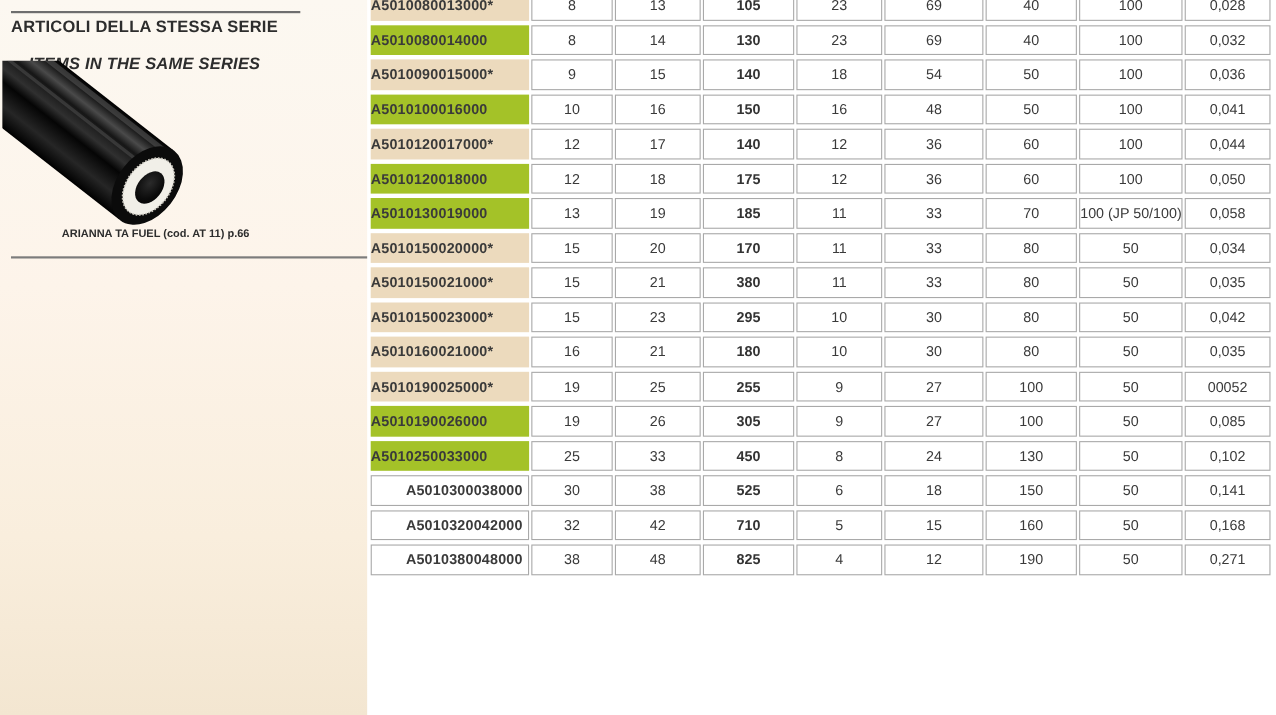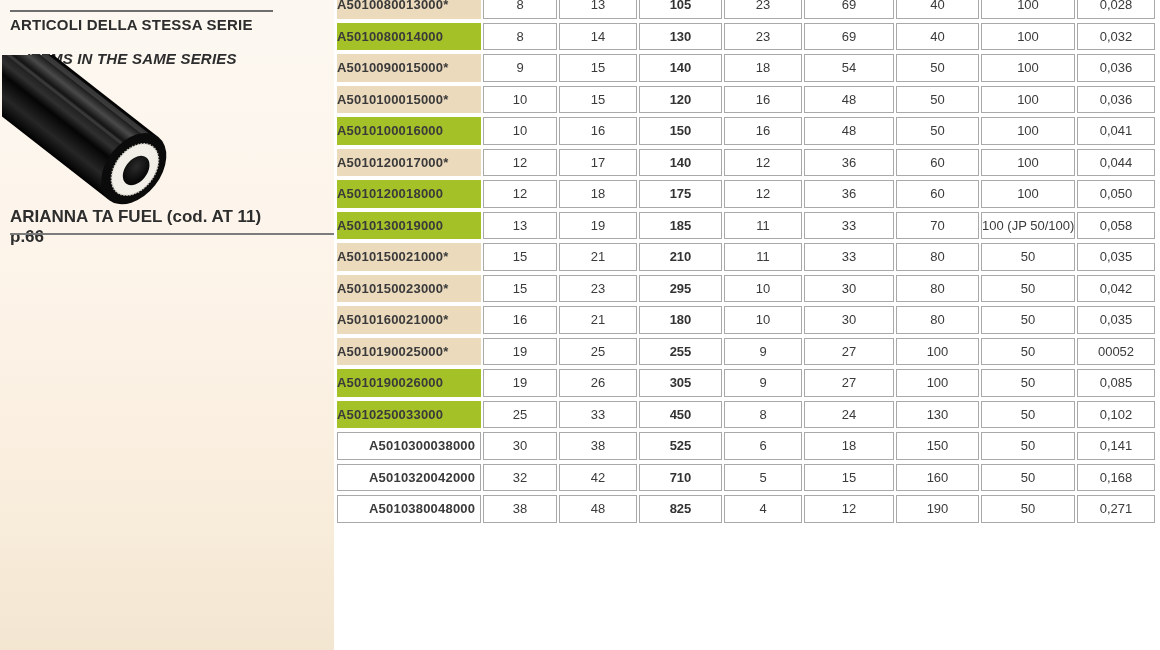--- a/index.html
+++ b/index.html
@@ -23,21 +23,21 @@
     position:absolute;left:10px;top:16px;margin:0;
     font-size:15px;font-weight:700;letter-spacing:.2px;color:#2d2d2d;
   }
   .h-en{
     position:absolute;left:10px;top:34px;margin:16px;
     font-size:15px;font-weight:700;font-style:italic;letter-spacing:.2px;color:#2d2d2d;
   }
   .hose-figure{position:absolute;left:2px;top:55px;width:300px;height:170px;overflow:hidden;}
   .caption{
     position:absolute;left:10px;top:207px;width:263px;
-    text-align:left;font-size:17px;font-weight:700;color:#2d2d2d;
+    text-align:center;font-size:10px;font-weight:700;color:#2d2d2d;
   }
 
   
   .content{position:absolute;left:334px;top:0;width:890px;height:650px;background:#ffffff;}
   table.spec{
     position:absolute;left:1px;top:-13px;
     border-collapse:separate;border-spacing:2px 4px;
     table-layout:fixed;width:822px;
   }
   table.spec td{
@@ -144,31 +144,20 @@
             <td class="num">9</td>
             <td class="num">15</td>
             <td class="num bold">140</td>
             <td class="num">18</td>
             <td class="num">54</td>
             <td class="num">50</td>
             <td class="num">100</td>
             <td class="num">0,036</td>
           </tr>
           <tr>
-            <td class="code tan">A5010100015000*</td>
-            <td class="num">10</td>
-            <td class="num">15</td>
-            <td class="num bold">120</td>
-            <td class="num">16</td>
-            <td class="num">48</td>
-            <td class="num">50</td>
-            <td class="num">100</td>
-            <td class="num">0,036</td>
-          </tr>
-          <tr>
             <td class="code green">A5010100016000</td>
             <td class="num">10</td>
             <td class="num">16</td>
             <td class="num bold">150</td>
             <td class="num">16</td>
             <td class="num">48</td>
             <td class="num">50</td>
             <td class="num">100</td>
             <td class="num">0,041</td>
           </tr>
@@ -199,24 +188,35 @@
             <td class="num">13</td>
             <td class="num">19</td>
             <td class="num bold">185</td>
             <td class="num">11</td>
             <td class="num">33</td>
             <td class="num">70</td>
             <td class="num">100 (JP 50/100)</td>
             <td class="num">0,058</td>
           </tr>
           <tr>
+            <td class="code tan">A5010150020000*</td>
+            <td class="num">15</td>
+            <td class="num">20</td>
+            <td class="num bold">170</td>
+            <td class="num">11</td>
+            <td class="num">33</td>
+            <td class="num">80</td>
+            <td class="num">50</td>
+            <td class="num">0,034</td>
+          </tr>
+          <tr>
             <td class="code tan">A5010150021000*</td>
             <td class="num">15</td>
             <td class="num">21</td>
-            <td class="num bold">210</td>
+            <td class="num bold">380</td>
             <td class="num">11</td>
             <td class="num">33</td>
             <td class="num">80</td>
             <td class="num">50</td>
             <td class="num">0,035</td>
           </tr>
           <tr>
             <td class="code tan">A5010150023000*</td>
             <td class="num">15</td>
             <td class="num">23</td>

